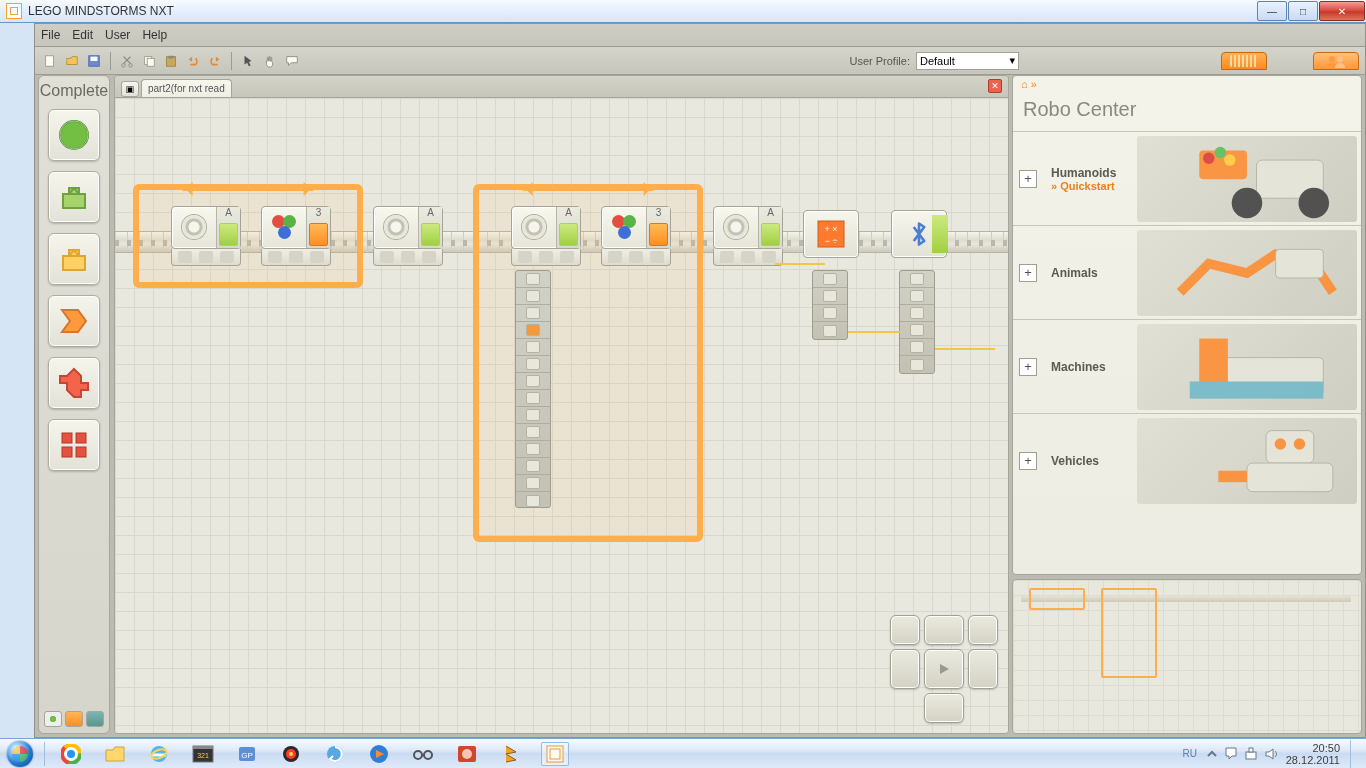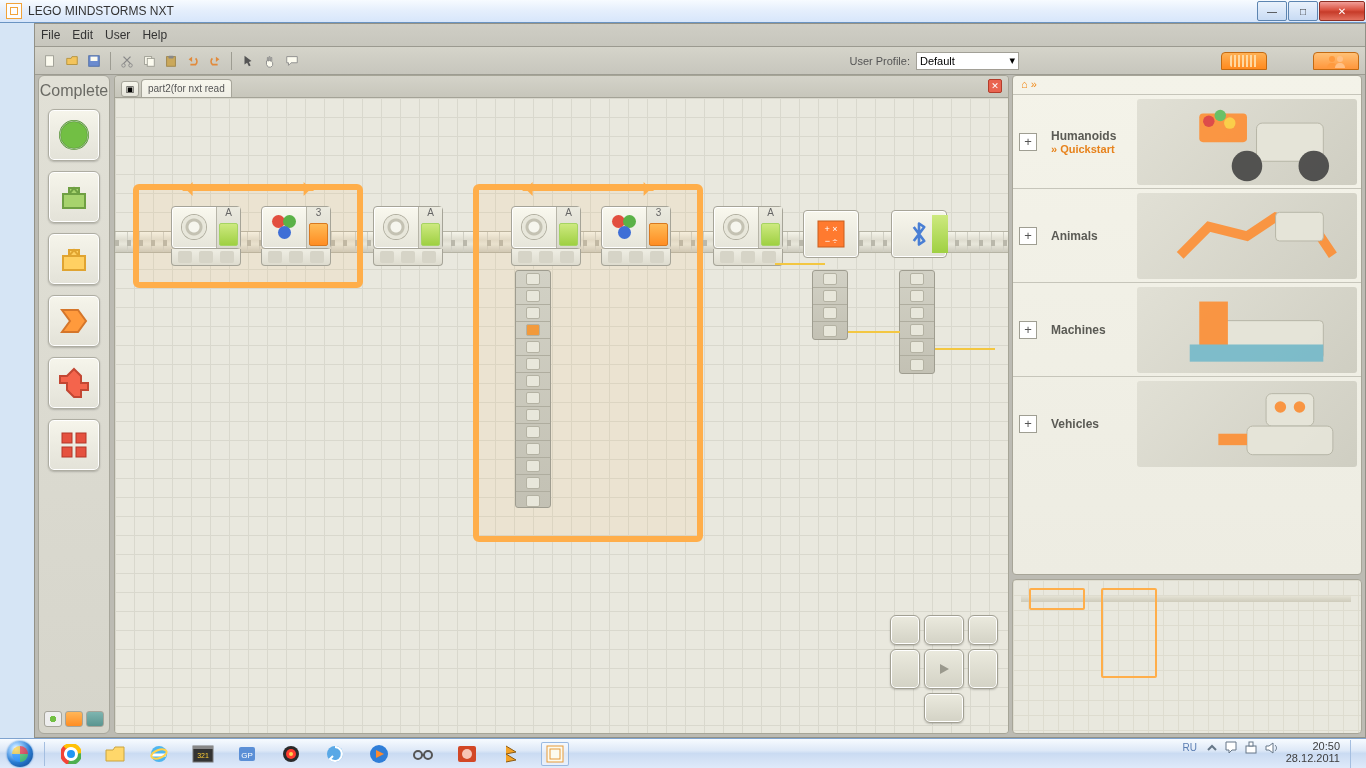--- a/index.html
+++ b/index.html
@@ -138,21 +138,21 @@
 
 
 .taskbar { position:absolute; left:0; right:0; bottom:0; height:30px; background:linear-gradient(#f7fbff,#dde8f7 40%,#cadbf2 50%,#dfeafa); border-top:1px solid #7fa3cf; display:flex; align-items:center; padding-right:6px;margin-top:48px;}
 .start-orb { width:40px; height:30px; display:flex; align-items:center; justify-content:center;}
 .orb { width:26px; height:26px; border-radius:50%; background:radial-gradient(circle at 35% 30%,#fff,#9ed0ff 20%,#2a7bd2 55%,#0c3f80);
   box-shadow:0 0 2px #2a7bd2; position:relative;}
 .orb::after{ content:""; position:absolute; inset:5px; border-radius:50%; background:conic-gradient(#f33 0 90deg,#5c5 90deg 180deg,#39f 180deg 270deg,#fc3 270deg 360deg); opacity:.7;}
 .sep-tb { width:1px; height:24px; background:#a4bee0; margin:0 4px;}
 .tb-ico { width:28px; height:24px; border-radius:2px; display:flex; align-items:center; justify-content:center; margin:0 8px;}
 .tb-ico.chosen { background:rgba(255,255,255,.4); box-shadow:inset 0 0 0 1px #99b9e1; }
-.tb-right { margin-left:auto; display:flex; align-items:flex-start; gap:6px;}
+.tb-right { margin-left:auto; display:flex; align-items:center; gap:6px;}
 .lang-ind { width:20px; height:16px; font-size:10px; color:#5a7db2; display:flex; align-items:center; justify-content:center; border:1px solid transparent;}
 .clock { font-size:11px; color:#3d3d3d; text-align:right; line-height:12px; }
 .showdesk { width:10px; height:28px; border-left:1px solid #a4bee0; margin-left:4px;}
 </style>
 </head>
 <body>
 
 <div class="title-bar">
   <div class="app-icon"></div>
   <div class="title-text">LEGO MINDSTORMS NXT</div>
@@ -542,20 +542,21 @@
             <svg width="18" height="18" viewBox="0 0 18 18">
                 <path d="M5 4l9 5-9 5z" fill="#9a998d"></path>
               </svg>
           </div>
         </div>
       </div>
     </div>
 
     <div class="robo-panel">
       <div class="robo-home"><span>⌂ »</span></div>
+      <div class="robo-title">Robo Center</div>
 
       <div class="robo-item">
         <div class="robo-expand">+</div>
         <div class="robo-labels">
           <div class="robo-name">Humanoids</div>
           <div class="robo-sub">» Quickstart</div>
         </div>
         <div class="robo-img">
           <svg class="sil" viewBox="0 0 220 86">
               <rect x="120" y="20" width="70" height="40" rx="6" fill="#e8e7db" stroke="#b0af9f"></rect>

